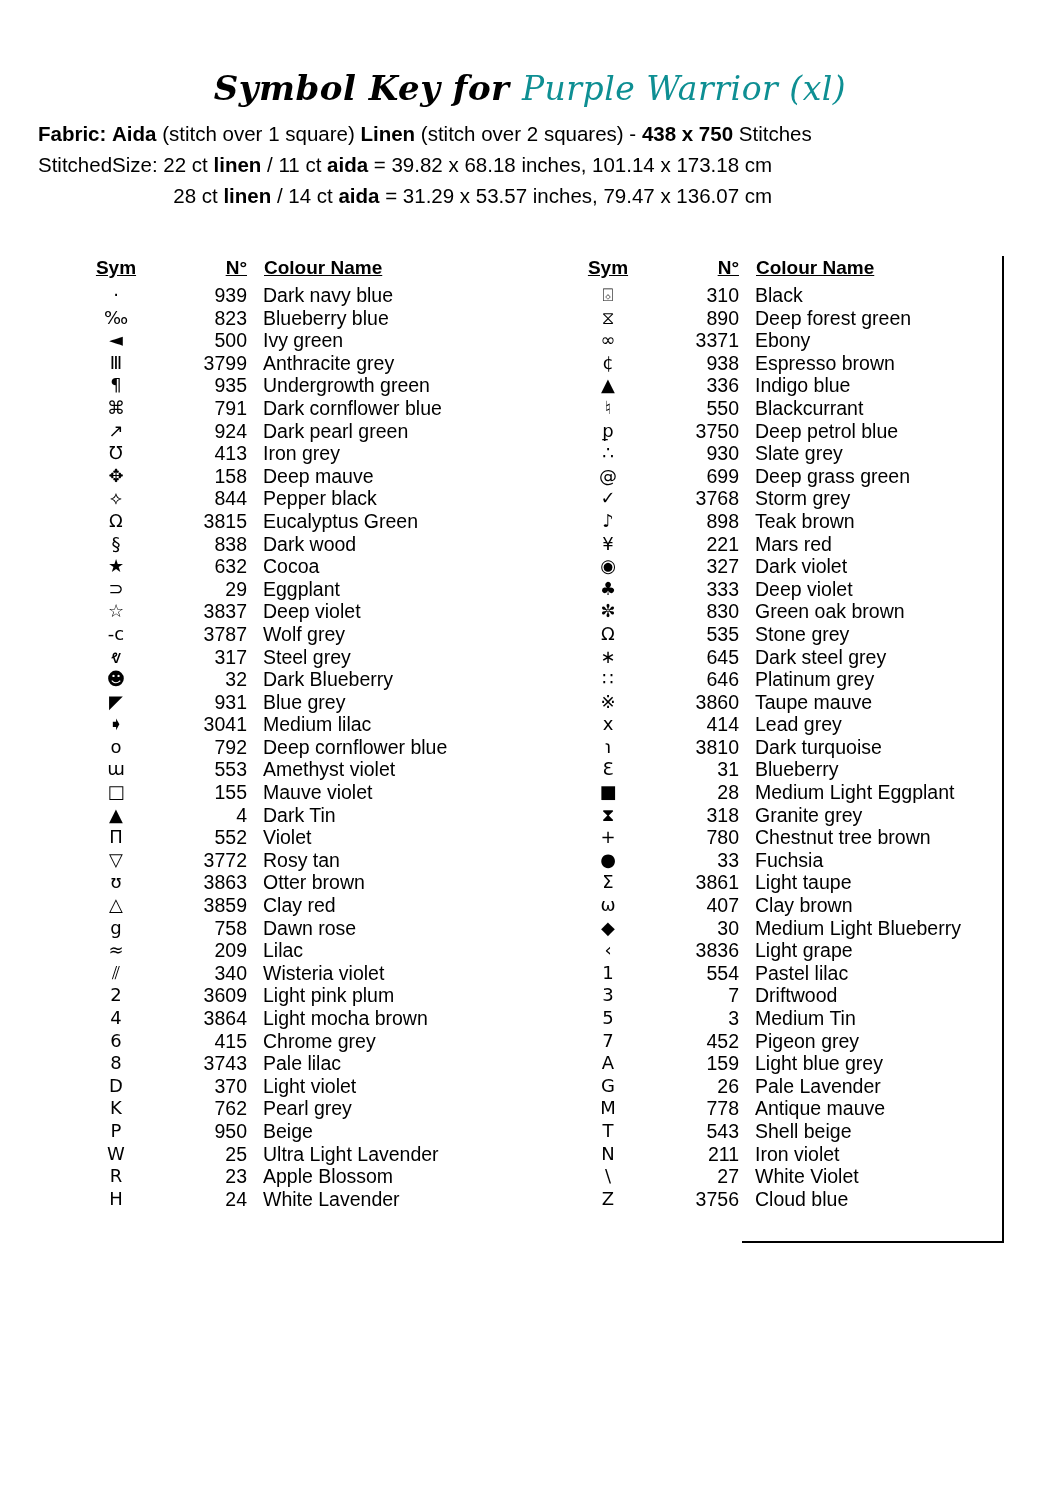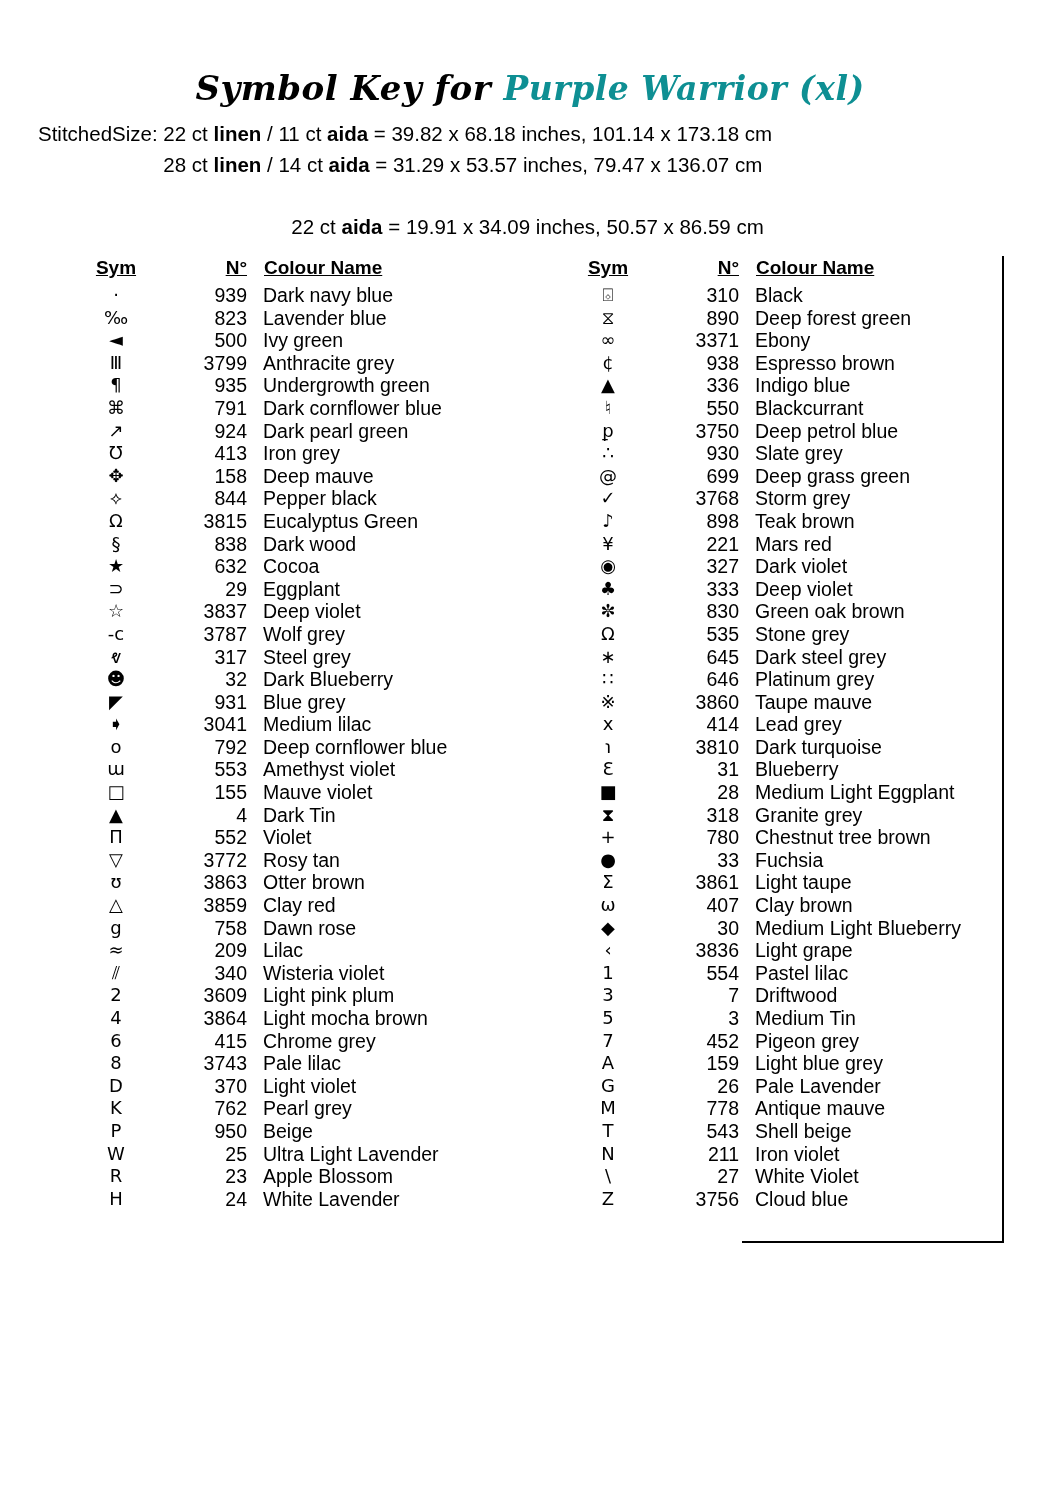--- a/index.html
+++ b/index.html
@@ -31,21 +31,21 @@
   .title-main {
     font-family: "DejaVu Serif", serif;
     font-style: italic;
     font-weight: bold;
     font-size: 34px;
     letter-spacing: 0.5px;
   }
   .title-design {
     font-family: "DejaVu Serif", serif;
     font-style: italic;
-    font-weight: bold;
+    font-weight: normal;
     font-size: 33px;
     color: #0e8f93;
     letter-spacing: 0.5px;
   }
   
   .info {
     margin-top: 10px;
     font-size: 20.5px;
     line-height: 31px;
     padding-left: 38px;
@@ -54,20 +54,21 @@
   .info .b { font-weight: bold; }
   .info-line { white-space: nowrap; }
   .lbl {
     display: inline-block;
     font-weight: normal;
     vertical-align: top;
   }
   .size-lines {
     display: inline-block;
     vertical-align: top;
+    text-align: right;
   }
   .size-line { white-space: nowrap; }
   .ind1 { padding-left: 0px; }
   .ind2 { padding-left: 0px; margin-top: 26px; }
   .ind3 { padding-left: 128px; }
   .ind4 { padding-left: 128px; }
 
   
   .tables {
     margin-top: 14px;
@@ -129,26 +130,34 @@
 <body>
 
 <div class="page">
 
   <div class="title-row">
     <span class="title-main">Symbol Key for </span><span class="title-design">Purple Warrior (xl)</span>
   </div>
 
   <div class="info">
     <div class="info-line">
+      <span class="b">Fabric:</span>
+      <span class="b">Aida</span>
+      <span>(stitch over 1 square)</span>
+      <span class="b">Linen</span>
+      <span>(stitch over 2 squares) -</span>
+      <span class="b">438 x 750</span>
+      <span>Stitches</span>
+    </div>
+    <div class="info-line">
       <span class="lbl">StitchedSize:</span>
       <span class="size-lines">
         <span class="size-line ind1"><span>22 ct </span><span class="b">linen</span><span> / 11 ct </span><span class="b">aida</span><span> = 39.82 x 68.18 inches, 101.14 x 173.18 cm</span></span><br>
         <span class="size-line ind2"><span>28 ct </span><span class="b">linen</span><span> / 14 ct </span><span class="b">aida</span><span> = 31.29 x 53.57 inches, 79.47 x 136.07 cm</span></span><br>
         <br>
-        <span class="size-line ind4"><span>22 ct </span><span class="b">aida</span><span> = 19.91 x 34.09 inches, 50.57 x 86.59 cm</span></span>
       </span>
     </div>
   </div>
 
   <div class="tables">
     <div class="frame"></div>
     <div class="col-wrap">
       <table class="key">
         <thead>
           <tr>
@@ -159,21 +168,21 @@
         </thead>
         <tbody>
           <tr>
               <td class="sym">·</td>
               <td class="num">939</td>
               <td class="name">Dark navy blue</td>
             </tr>
           <tr>
               <td class="sym">‰</td>
               <td class="num">823</td>
-              <td class="name">Lavender blue</td>
+              <td class="name">Blueberry blue</td>
             </tr>
           <tr>
               <td class="sym">◄</td>
               <td class="num">500</td>
               <td class="name">Ivy green</td>
             </tr>
           <tr>
               <td class="sym">Ⅲ</td>
               <td class="num">3799</td>
               <td class="name">Anthracite grey</td>

